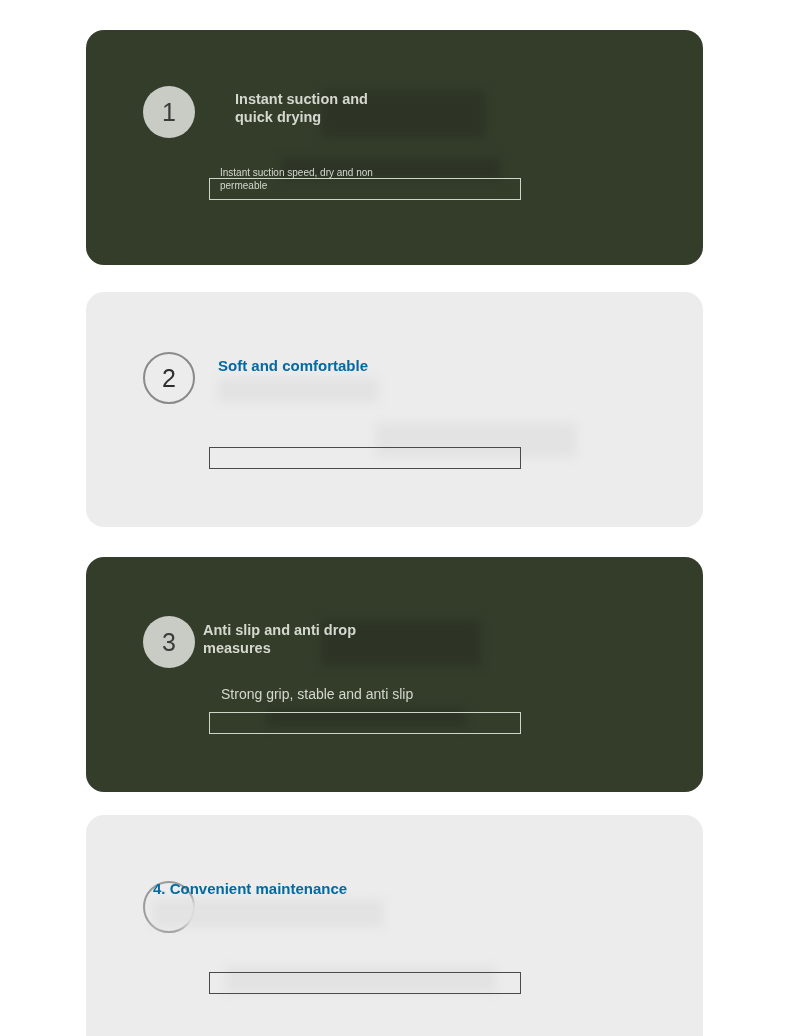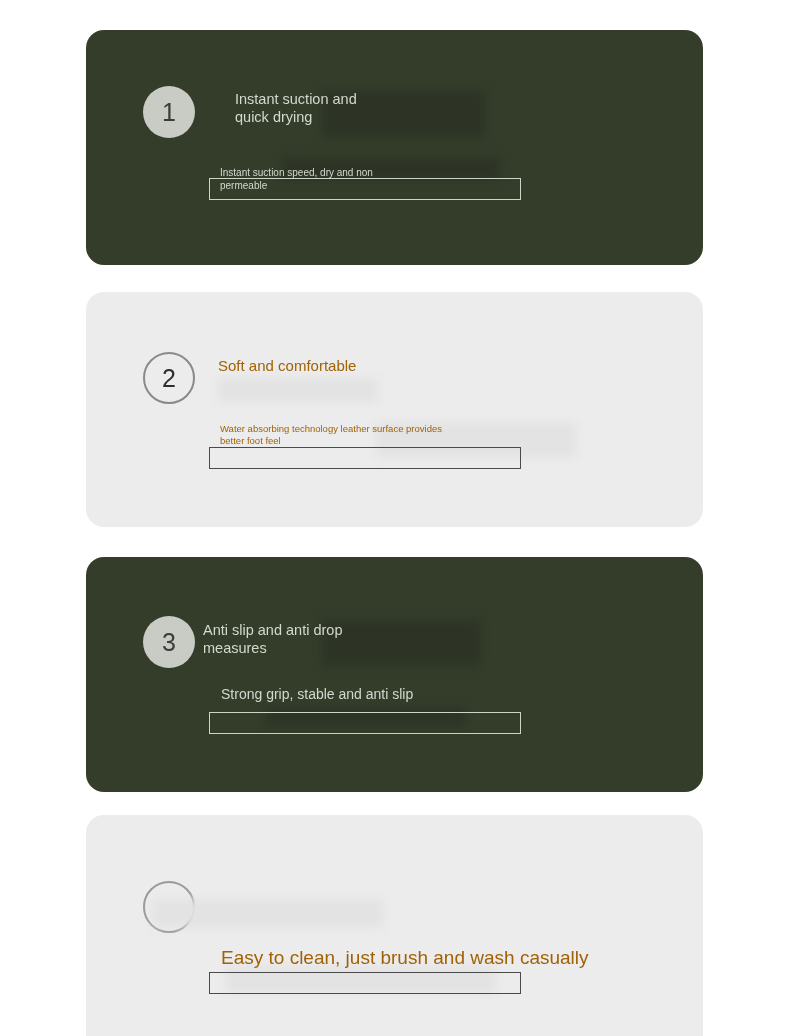--- a/index.html
+++ b/index.html
@@ -65,30 +65,30 @@
   }
 
   #badge-1 { left: 57px;  top: 56px; }
   #badge-2 { left: 57px;  top: 60px; }
   #badge-3 { left: 57px;  top: 59px; }
   #badge-4 { left: 57px;  top: 66px; }
 
   
   .title {
     position: absolute;
+    font-weight: 700;
+    white-space: pre-line;
+  }
+  .subtitle {
+    position: absolute;
     font-weight: 400;
     white-space: pre-line;
   }
-  .subtitle {
-    position: absolute;
-    font-weight: 400;
-    white-space: pre-line;
-  }
   .t-light { color: #d4d8cf; }
-  .t-dark  { color: #a16207; }
+  .t-dark  { color: #0369a1; }
 
   #title-1 {
     left: 149px; top: 60px;
     font-size: 14.5px; line-height: 18px;
   }
   #sub-1 {
     left: 134px; top: 125px;
     font-size: 10px; line-height: 12.5px; margin-top: 12px;
   }
 
@@ -189,22 +189,20 @@
 
   <div class="card light" id="card-2">
     <div class="clip">
       <div class="blur-band light-band" id="b2a"></div>
       <div class="blur-band light-band" id="b2b"></div>
 
       <div class="badge outlined" id="badge-2">2</div>
 
       <div class="title t-dark" id="title-2">Soft and comfortable</div>
 
-      <div class="subtitle t-dark" id="sub-2">Water absorbing technology leather surface provides
-better foot feel</div>
 
       <div class="frame on-light" id="frame-2"></div>
     </div>
   </div>
 
   <div class="card dark" id="card-3">
     <div class="clip">
       <div class="blur-band dark-band" id="b3a"></div>
       <div class="blur-band dark-band" id="b3b"></div>
 
@@ -219,20 +217,20 @@
     </div>
   </div>
 
   <div class="card light" id="card-4">
     <div class="clip">
       <div class="badge ghost" id="badge-4"></div>
 
       <div class="blur-band light-band" id="b4a"></div>
       <div class="blur-band light-band" id="b4b"></div>
 
-
-      <div class="subtitle t-dark" id="sub-4">Easy to clean, just brush and wash casually</div>
+      <div class="title t-dark" id="title-4">4. Convenient maintenance</div>
+
 
       <div class="frame on-light" id="frame-4"></div>
     </div>
   </div>
 
 </div>
 
 </body></html>

